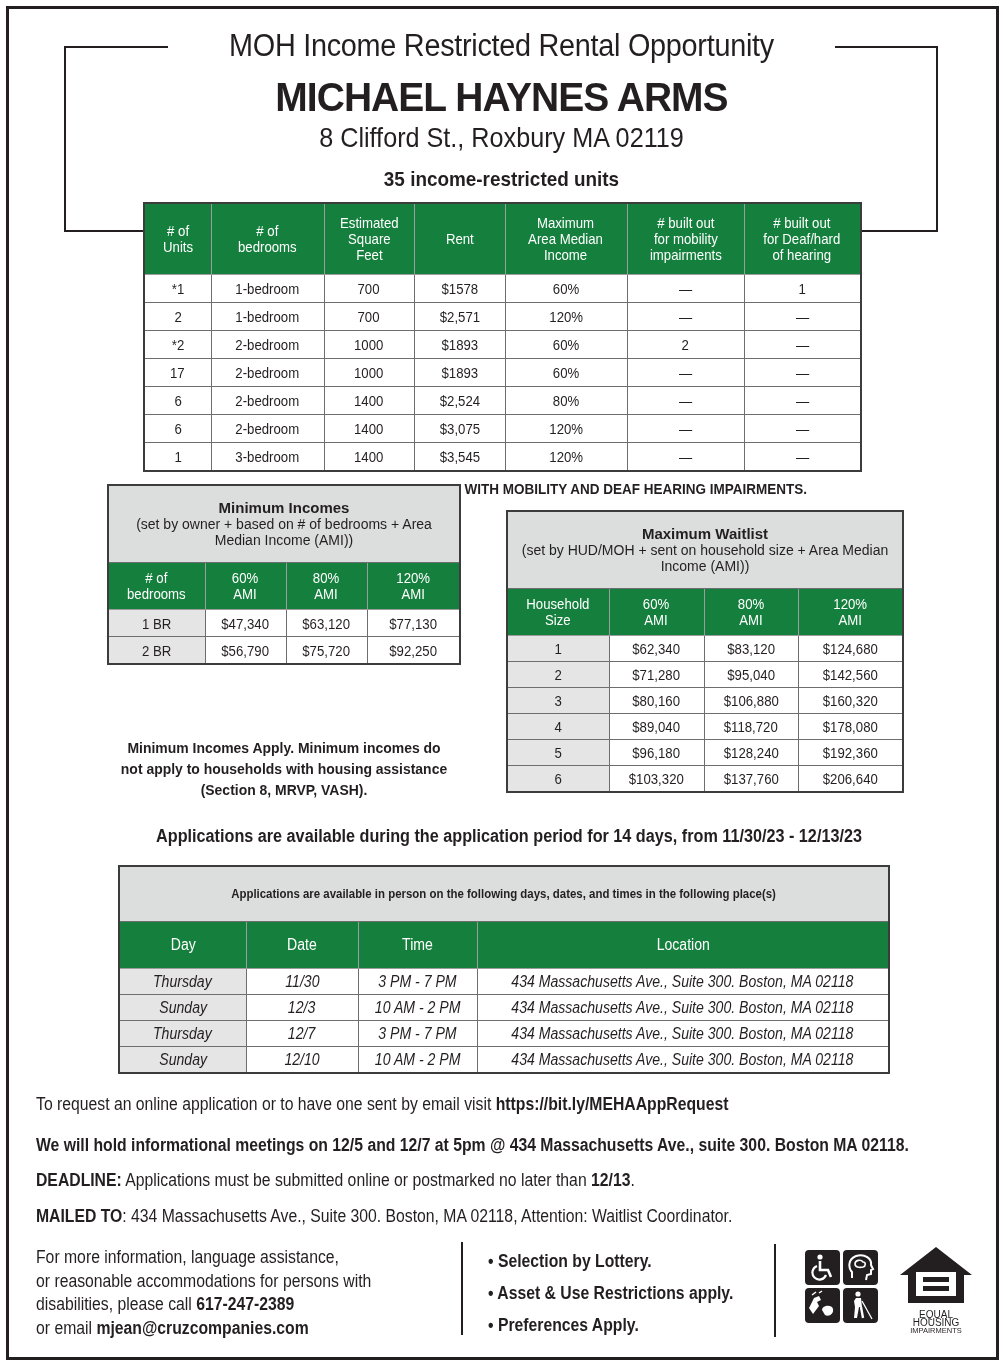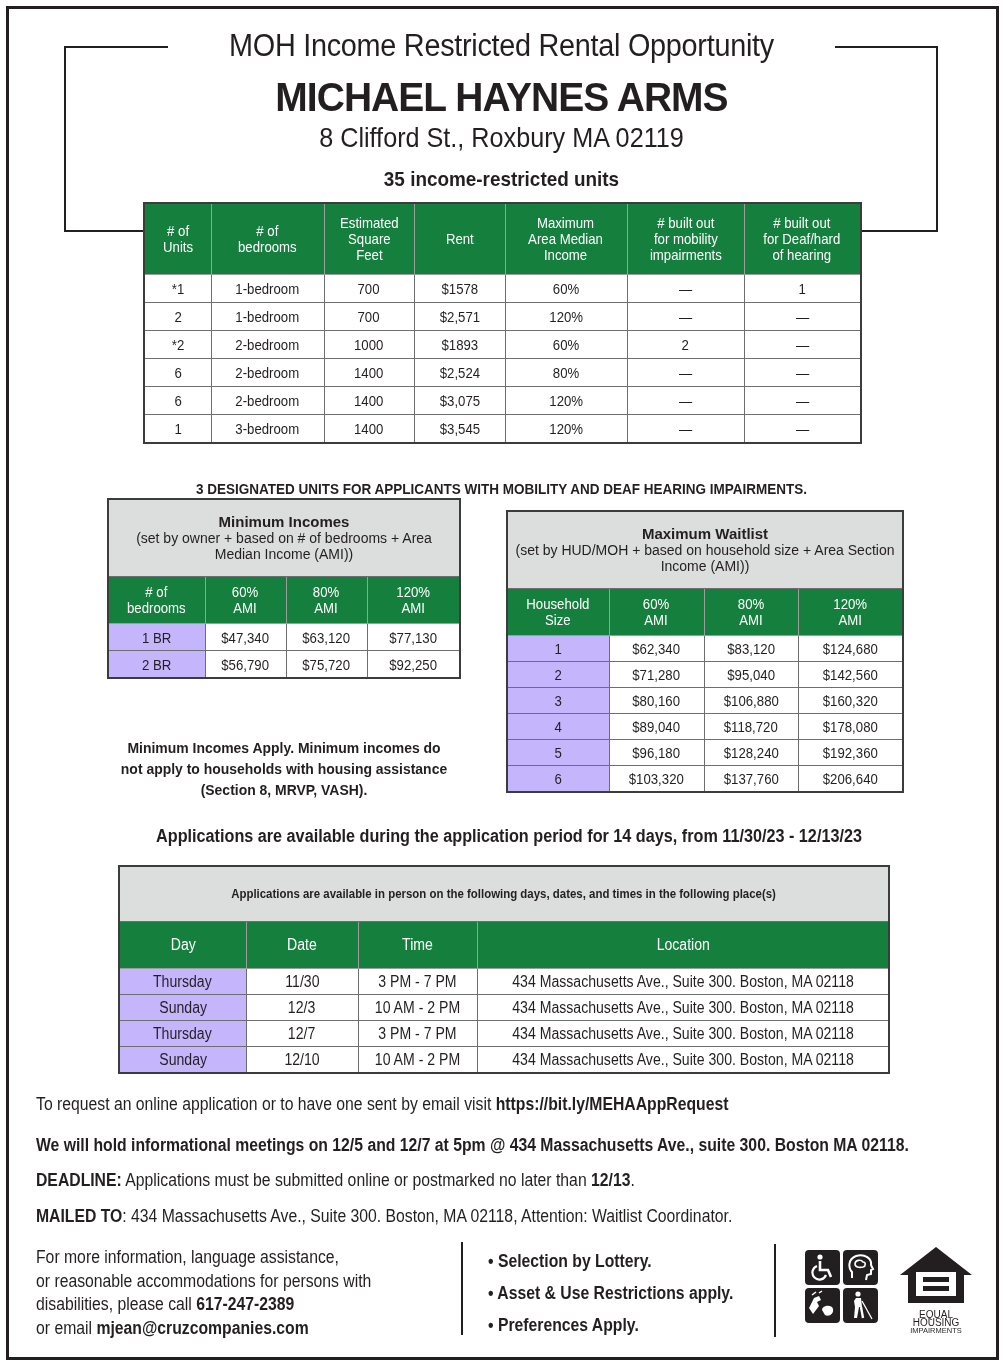--- a/index.html
+++ b/index.html
@@ -21,49 +21,49 @@
          font-size:28px; transform:scaleX(0.9); }
   .t-units { position:absolute; left:0; width:1003px; top:167px; text-align:center;
          font-size:21px; font-weight:bold; transform:scaleX(0.9); }
 
   table { border-collapse:collapse; position:absolute; table-layout:fixed; }
   td, th { border:1.5px solid #6d6e70; text-align:center; padding:0; overflow:hidden; white-space:nowrap; }
   th { background:#15803d; color:#fff; font-weight:normal; border-color:#9c9c9c; line-height:16px; font-size:15px; }
   th .cond, td .cond { display:inline-block; transform:scaleX(0.88); }
   td { font-size:15px; color:#231f20; }
   .outer { border:2px solid #3c3c3c; }
-  .grey { background:#c4b5fd; }
+  .grey { background:#e5e5e5; }
   .cap { background:#dcdddd; color:#231f20; font-weight:normal; border-color:#6d6e70; font-size:14px; line-height:16px; white-space:normal; }
   .cap b { font-size:15px; }
 
   #units-table { left:143px; top:202px; width:717px; }
   #units-table th { height:70px; }
   #units-table td { height:27px; }
 
-  #min-table { left:107px; top:498px; width:352px; }
+  #min-table { left:107px; top:484px; width:352px; }
   #min-table .cap { height:76px; }
   #min-table th.col { height:46px; }
   #min-table td { height:26px; }
 
   #max-table { left:506px; top:510px; width:396px; }
   #max-table .cap { height:76px; }
   #max-table th.col { height:46px; }
   #max-table td { height:25px; }
 
   .min-note { position:absolute; left:100px; width:368px; top:737px; text-align:center;
          font-size:15.5px; line-height:21px; font-weight:bold; transform:scaleX(0.9); }
   .designated { position:absolute; left:0; width:1003px; top:480px; text-align:center;
          font-size:15px; font-weight:bold; transform:scaleX(0.9); }
   .period { position:absolute; left:0; width:1018px; top:826px; text-align:center;
          font-size:18px; font-weight:bold; transform:scaleX(0.9); }
 
   #app-table { left:118px; top:865px; width:770px; }
   #app-table .cap { height:54px; font-weight:bold; font-size:13px; }
   #app-table th.col { height:46px; font-size:16px; }
-  #app-table td { height:25px; font-size:16px; }
+  #app-table td { height:25px; font-size:16px;font-style:italic; }
 
   .para { position:absolute; left:36px; font-size:17.5px; transform-origin:left center; transform:scaleX(0.9); white-space:nowrap; }
   .para b { font-weight:bold; }
 
   .contact { position:absolute; left:36px; top:1246px; font-size:17.5px; line-height:23.5px;
          transform-origin:left top; transform:scaleX(0.9); white-space:nowrap; }
   .vline1 { position:absolute; left:461px; top:1242px; width:1.5px; height:93px; background:#231f20; }
   .vline2 { position:absolute; left:774px; top:1244px; width:1.5px; height:93px; background:#231f20; }
   .bullets { position:absolute; left:488px; top:1245px; font-size:17.5px; font-weight:bold; line-height:32px;
          transform-origin:left top; transform:scaleX(0.9); white-space:nowrap; }
@@ -132,20 +132,29 @@
       <tr>
         <td><span class="cond">*2</span></td>
         <td><span class="cond">2-bedroom</span></td>
         <td><span class="cond">1000</span></td>
         <td><span class="cond">$1893</span></td>
         <td><span class="cond">60%</span></td>
         <td><span class="cond">2</span></td>
         <td><span class="cond">—</span></td>
       </tr>
       <tr>
+        <td><span class="cond">17</span></td>
+        <td><span class="cond">2-bedroom</span></td>
+        <td><span class="cond">1000</span></td>
+        <td><span class="cond">$1893</span></td>
+        <td><span class="cond">60%</span></td>
+        <td><span class="cond">—</span></td>
+        <td><span class="cond">—</span></td>
+      </tr>
+      <tr>
         <td><span class="cond">6</span></td>
         <td><span class="cond">2-bedroom</span></td>
         <td><span class="cond">1400</span></td>
         <td><span class="cond">$2,524</span></td>
         <td><span class="cond">80%</span></td>
         <td><span class="cond">—</span></td>
         <td><span class="cond">—</span></td>
       </tr>
       <tr>
         <td><span class="cond">6</span></td>
@@ -211,21 +220,21 @@
   <colgroup>
       <col style="width:102px">
       <col style="width:95px">
       <col style="width:94px">
       <col style="width:105px">
     </colgroup>
   <thead>
     <tr>
         <th class="cap" colspan="4">
       <b>Maximum Waitlist</b><br>
-      <span style="display:inline-block;width:380px;">(set by HUD/MOH + based on household size + Area Section Income (AMI))</span>
+      <span style="display:inline-block;width:380px;">(set by HUD/MOH + sent on household size + Area Median Income (AMI))</span>
     </th>
       </tr>
     <tr id="max-head">
         <th class="col"><span class="cond">Household<br>Size</span></th>
         <th class="col"><span class="cond">60%<br>AMI</span></th>
         <th class="col"><span class="cond">80%<br>AMI</span></th>
         <th class="col"><span class="cond">120%<br>AMI</span></th>
       </tr>
   </thead>
   <tbody id="max-body">

